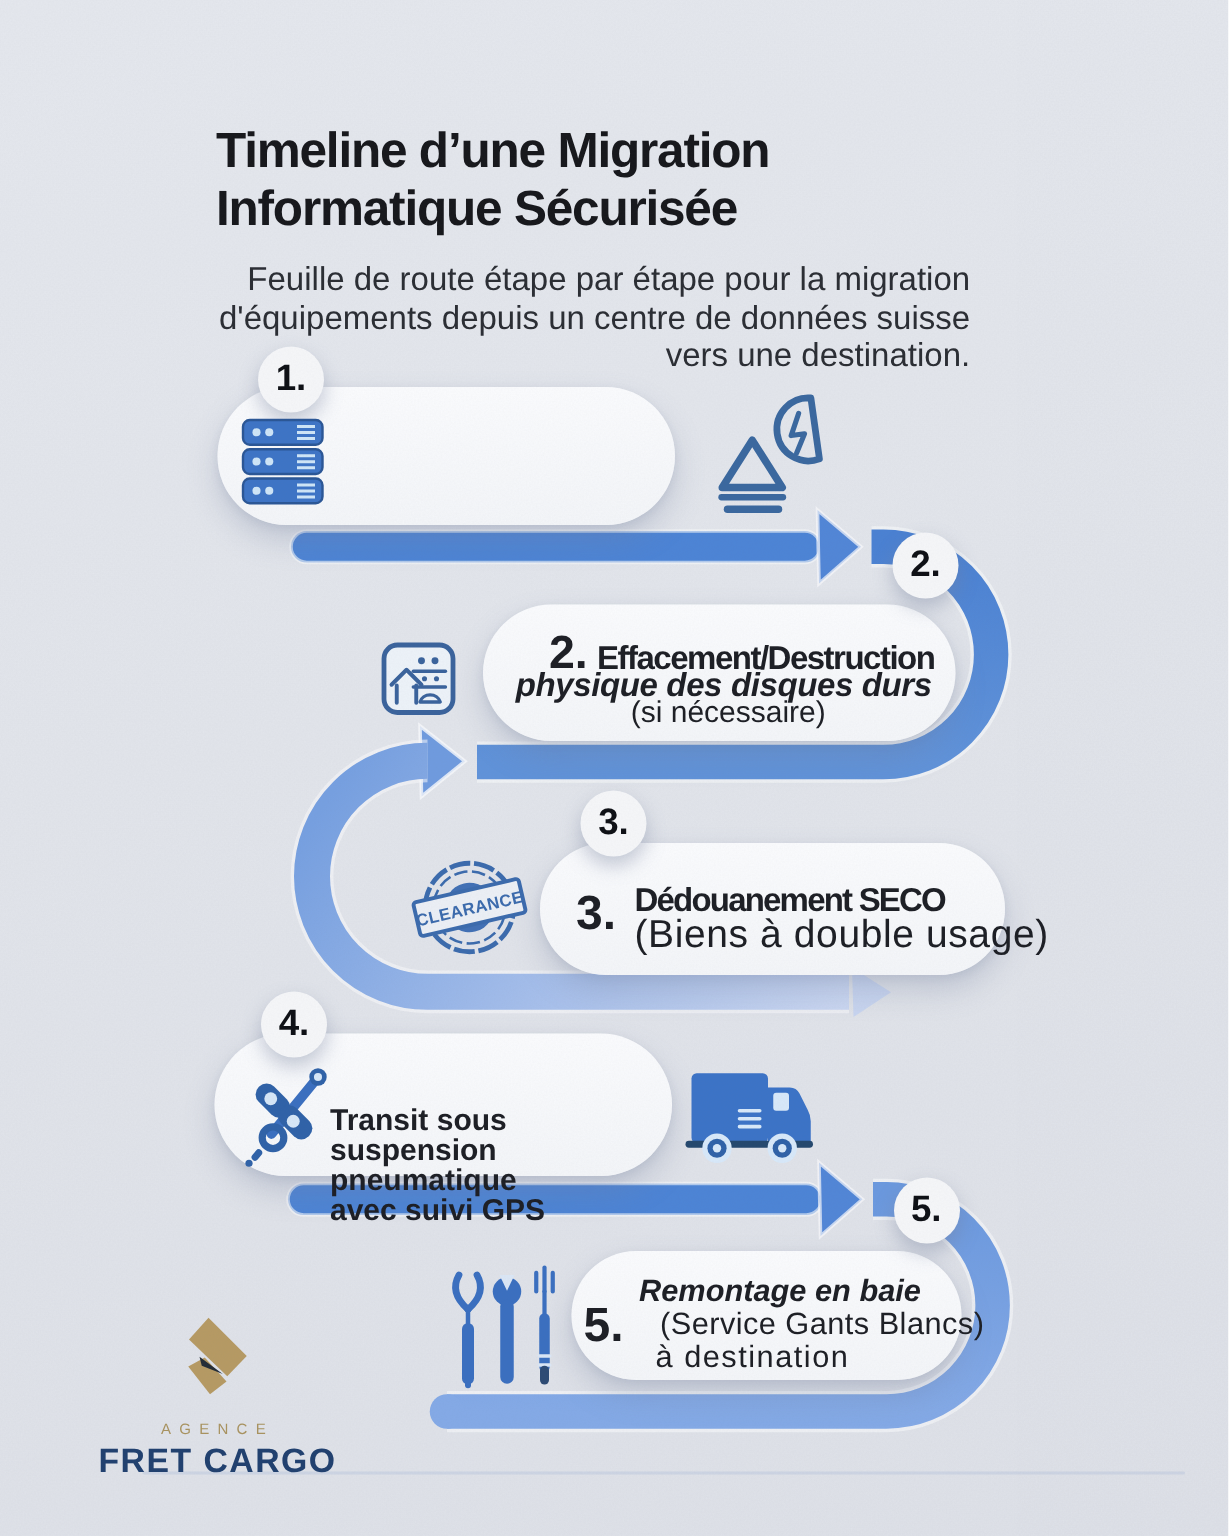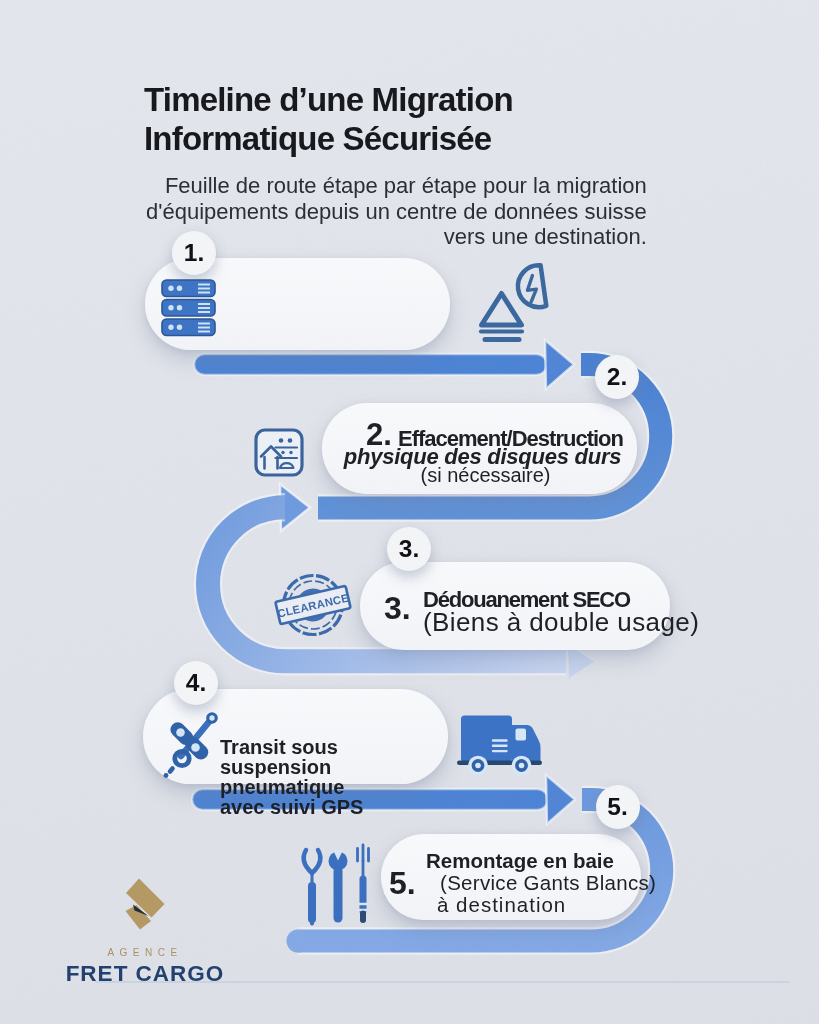--- a/index.html
+++ b/index.html
@@ -77,21 +77,21 @@
   <div class="t b" style="left:325px;top:444px;width:315px;text-align:center;font-size:22px;letter-spacing:-0.25px;font-style:italic;">physique des disques durs</div>
   <div class="t" style="left:328px;top:464px;width:315px;text-align:center;font-size:20px;">(si nécessaire)</div>
 
   <div class="t b" style="left:384px;top:590px;font-size:32px;">3.</div>
   <div class="t b" style="left:423px;top:587px;font-size:22px;letter-spacing:-1.2px;">Dédouanement SECO</div>
   <div class="t" style="left:423px;top:607px;font-size:26px;letter-spacing:0.4px;">(Biens à double usage)</div>
 
   <div class="t b" style="left:220px;top:697px;font-size:20px;line-height:20px;margin-top:40px;">Transit sous<br>suspension<br>pneumatique<br>avec suivi GPS</div>
 
   <div class="t b" style="left:389px;top:865px;font-size:32px;">5.</div>
-  <div class="t b" style="left:426px;top:849px;font-size:20.5px;">Remontage en baie</div>
+  <div class="t b" style="left:426px;top:849px;font-size:20.5px;font-style:italic;">Remontage en baie</div>
   <div class="t" style="left:440px;top:871px;font-size:20.5px;letter-spacing:0.3px;">(Service Gants Blancs)</div>
   <div class="t" style="left:437px;top:893px;font-size:20.5px;letter-spacing:1px;">à destination</div>
 
   <svg class="abs" width="819" height="1024" viewBox="0 0 819 1024" style="left:0;top:0">
 
     <g>
       <rect x="162" y="280" width="53" height="16.5" rx="4.5" fill="#3d74c6" stroke="#2a5696" stroke-width="1.6"></rect>
       <rect x="162" y="299.5" width="53" height="16.5" rx="4.5" fill="#3d74c6" stroke="#2a5696" stroke-width="1.6"></rect>
       <rect x="162" y="319" width="53" height="16.5" rx="4.5" fill="#3d74c6" stroke="#2a5696" stroke-width="1.6"></rect>
       <g fill="#cfe6f8">

